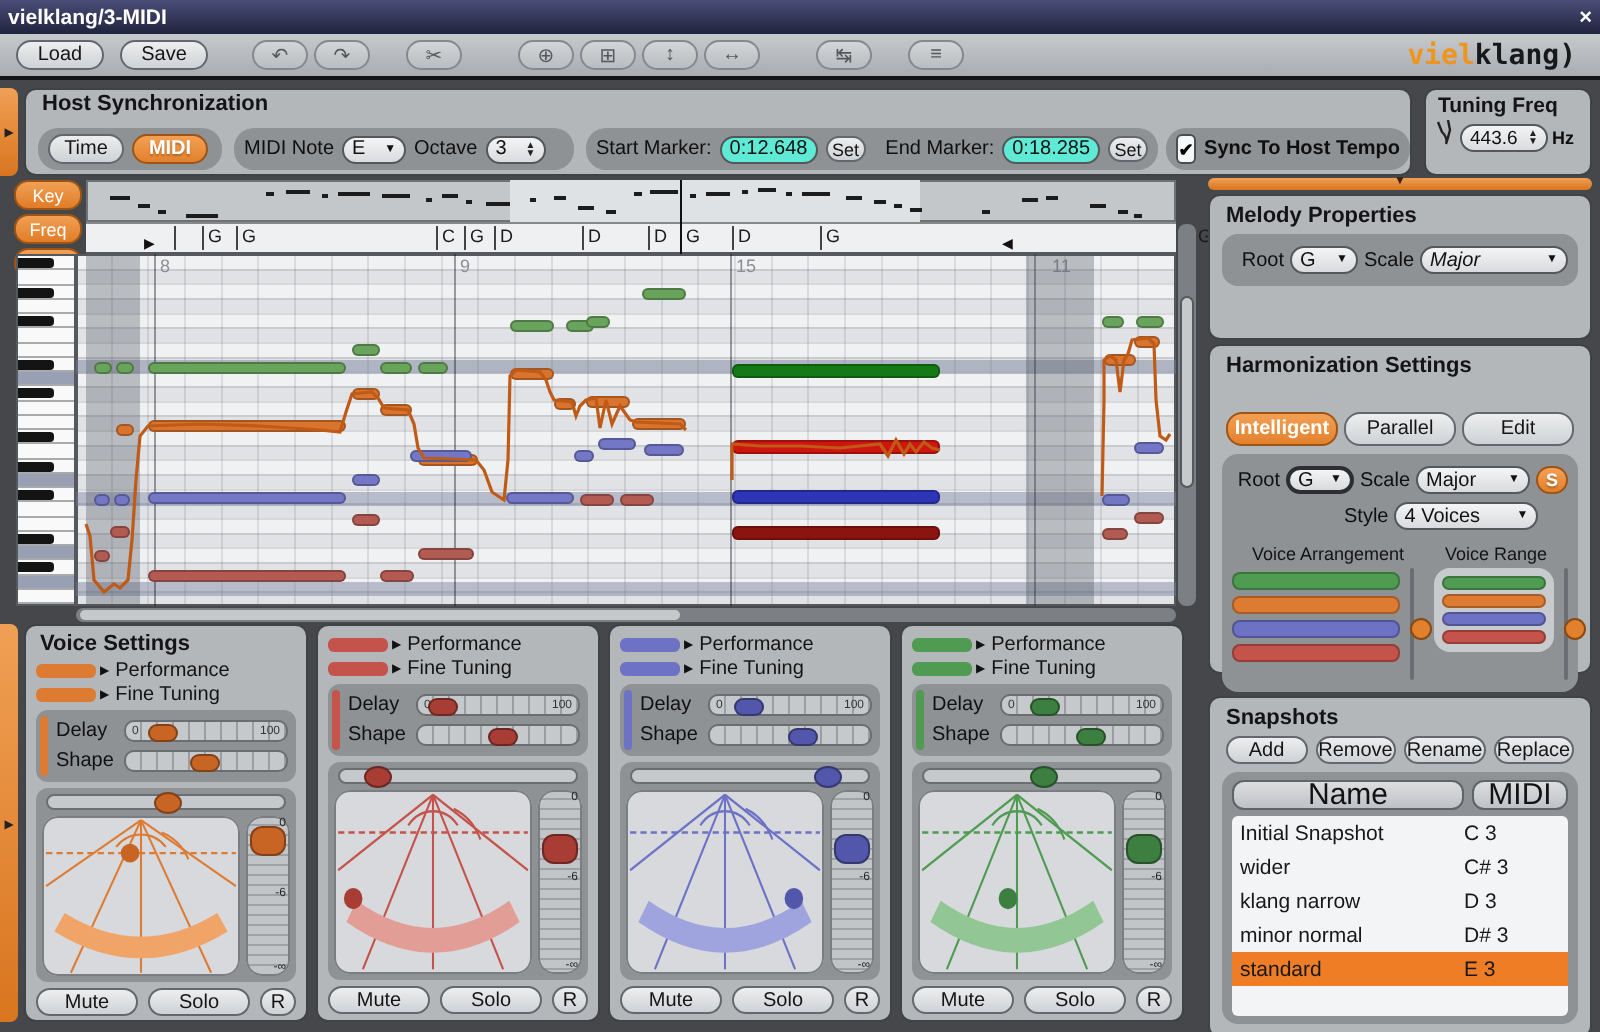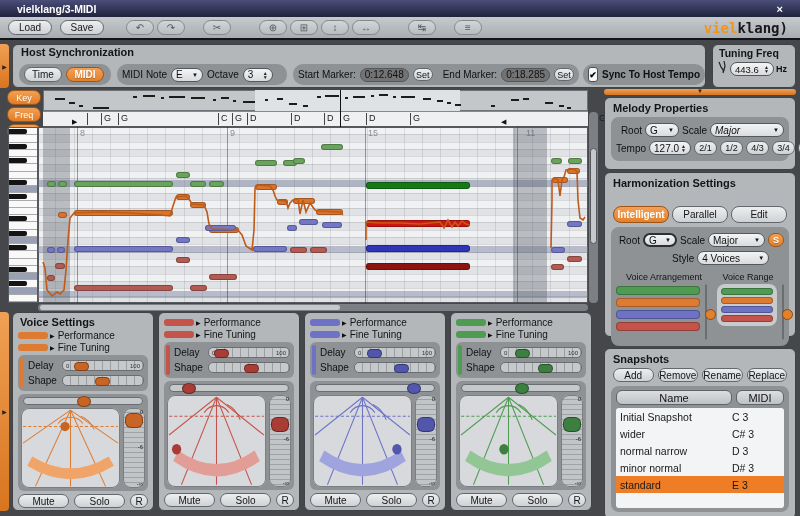--- a/index.html
+++ b/index.html
@@ -1,37 +1,37 @@
 <!DOCTYPE html>
 <html><head>
 <meta charset="utf-8">
 <style>
   html,body{margin:0;padding:0}
   body{font-family:"Liberation Sans",sans-serif}
   #app{position:relative;width:800px;height:516px;background:#45474b;overflow:hidden}
 
   
-  #titlebar{height:17px;background:linear-gradient(#4a4e79,#20233c);color:#fff;font-size:10.5px;font-weight:bold;display:flex;align-items:center;padding:0 17px;box-sizing:border-box}
+  #titlebar{height:17px;background:linear-gradient(#4a4e79,#20233c);color:#fff;font-size:10.5px;font-weight:bold;display:flex;align-items:center;padding:0 4px;box-sizing:border-box}
   #close{margin-left:auto;font-size:11px;cursor:default}
   #toolbar{height:23px;background:linear-gradient(#c6cacd,#a9adb1);border-bottom:2px solid #141418;display:flex;align-items:center;padding:0 8px;box-sizing:border-box}
   .pill{display:inline-flex;align-items:center;justify-content:center;background:linear-gradient(#eceeef,#cfd2d5);border:1px solid #64686e;border-radius:8px;font-size:10px;color:#151517;font-family:inherit;padding:0;box-sizing:border-box}
   .opill{background:linear-gradient(#f3a055,#e2812d);color:#fff;border-color:#9c5517;font-weight:bold;text-shadow:0 1px 1px rgba(0,0,0,.25)}
   .tbtn{width:44px;height:15px;margin-right:8px}
   #tb-icons{display:flex;align-items:center}
   .tbi{height:15px;min-width:28px;border-radius:8px;background:linear-gradient(#d3d6d8,#b9bcc0);border:1px solid #85898d;font-size:10px;color:#54585c;display:inline-flex;align-items:center;justify-content:center;padding:0 4px;font-family:inherit}
   #logo{margin-left:auto;margin-right:4px;font-family:"DejaVu Sans Mono",monospace;font-weight:bold;font-size:14px}
   .lg1{color:#f0941c}.lg2{color:#17181c}
 
   
   .panel{position:absolute;background:#b3b7ba;border:1px solid #3f4246;border-radius:6px;box-sizing:border-box}
   .ptitle{font-size:11px;font-weight:bold;color:#141416;margin:3px 0 3px 8px}
   .grp{background:#8e9295;border-radius:8px;padding:4px 5px}
   .lab{font-size:10px;color:#0f0f10;white-space:nowrap}
   .dd,.step,.val{display:flex;align-items:center;background:linear-gradient(#f3f4f5,#d9dbde);border:1px solid #54575b;border-radius:7px;height:14px;padding:0 4px;font-size:10px;color:#111;box-sizing:border-box}
-  .val{justify-content:flex-end;background:#737373}
+  .val{justify-content:flex-end;background:#5eead4}
   .car{margin-left:auto;font-size:6px;padding-left:3px}
   .spin{margin-left:auto;display:flex;flex-direction:column;font-size:5px;line-height:4px;color:#222;padding-left:2px}
   .chk{width:13px;height:13px;background:#f6f7f8;border:1px solid #4a4e52;border-radius:3px;font-size:9px;font-weight:bold;display:flex;align-items:center;justify-content:center}
 
   
   #hostsync{left:12px;top:44px;width:694px;height:44px}
   #hostsync .ptitle{position:absolute;left:8px;top:1px;margin:0}
   .hg{position:absolute;top:19px;height:21px;background:#8e9295;border-radius:10px;display:flex;align-items:center;gap:4px;padding:0 5px;box-sizing:border-box}
   #hg1{left:6px;width:92px}#hg2{left:104px;width:170px}#hg3{left:280px;width:286px}#hg4{left:570px;width:122px}
   .set{width:24px;height:13px;font-size:9px}
@@ -90,21 +90,21 @@
   .barsrow{display:flex;align-items:flex-start;gap:5px;margin-top:2px}
   #arr-bars{display:flex;flex-direction:column;gap:3px;width:84px;padding-top:2px}
   #range-wrap{background:#c8cbce;border-radius:8px;padding:4px;width:62px;display:flex;flex-direction:column;gap:2px;box-sizing:border-box}
   .vbar{border-radius:4px;box-shadow:inset 0 0 0 1px rgba(0,0,0,.25)}
   .vslide{width:9px;height:56px;background:#c2c5c8;border:1px solid #6a6e72;border-radius:5px;position:relative;box-sizing:border-box}
   .vdot{position:absolute;left:-1px;top:45%;width:9px;height:9px;border-radius:50%;background:#e2812d;border:1px solid #8a4a12}
   #snaps{top:348px;height:171px}
   .sbtnrow{display:flex;gap:4px;margin:0 2px 4px}
   .sbtn{flex:1;height:14px;font-size:10px}
   .sheadrow{display:flex;gap:4px;margin-bottom:3px}
-  .shead{flex:1;height:13px;background:linear-gradient(#dcdee0,#bfc2c5);border:1px solid #60646a;border-radius:6px;display:flex;align-items:center;justify-content:center;font-size:11px;color:#131315}
+  .shead{flex:1;height:13px;background:linear-gradient(#dcdee0,#bfc2c5);border:1px solid #60646a;border-radius:6px;display:flex;align-items:center;justify-content:center;font-size:15px;color:#131315}
   .sheadm{width:46px;flex:none}
   #snap-list{background:#f3f4f5;border-radius:3px;height:100px;overflow:hidden;font-size:10.5px;color:#17181a}
   .srow2{display:flex;height:17px;align-items:center;padding:0 4px}
   .sname{flex:1}.smidi{width:48px}
   .sel{background:#ee7d26}
 
   
   #voices{position:absolute;left:12px;top:312px;width:586px;height:199px;display:flex;gap:4px}
   .vpanel{flex:0 0 142px;background:#b3b7ba;border:1px solid #3f4246;border-radius:6px;padding:3px 5px;display:flex;flex-direction:column;box-sizing:border-box}
   .vtitle{font-weight:bold;font-size:11px;color:#141416;margin:0 0 1px 2px}
@@ -421,37 +421,20 @@
         <div class="dd" style="width:34px">
             <span>G</span>
             <span class="car">▼</span>
           </div>
         <span class="lab">Scale</span>
         <div class="dd" style="flex:1">
             <span style="font-style:italic">Major</span>
             <span class="car">▼</span>
           </div>
       </div>
-      <div class="mrow">
-        <span class="lab" style="width:32px;text-align:right">Tempo</span>
-        <div class="step" style="width:48px">
-            <span>127.0</span>
-            <span class="spin">
-              <span>▲</span>
-              <span>▼</span>
-            </span>
-          </div>
-        <div id="ratio-btns" style="display:flex;gap:3px;flex:1">
-            <button class="pill" style="width: 23px; height: 14px; font-size: 9px;">2/1</button>
-            <button class="pill" style="width: 23px; height: 14px; font-size: 9px;">1/2</button>
-            <button class="pill" style="width: 23px; height: 14px; font-size: 9px;">4/3</button>
-            <button class="pill" style="width: 23px; height: 14px; font-size: 9px;">3/4</button>
-            <button class="pill" style="width: 18px; height: 14px; font-size: 9px; margin-left: auto;">R</button>
-          </div>
-      </div>
     </div>
   </div>
 
   <div class="rpanel" id="harm">
     <div class="ptitle" style="margin-left:2px">Harmonization Settings</div>
     <div class="htabs" id="harm-tabs">
         <div class="htab act">Intelligent</div>
         <div class="htab">Parallel</div>
         <div class="htab">Edit</div>
       </div>
@@ -522,21 +505,21 @@
       <div id="snap-list">
           <div class="srow2">
             <span class="sname">Initial Snapshot</span>
             <span class="smidi">C 3</span>
           </div>
           <div class="srow2">
             <span class="sname">wider</span>
             <span class="smidi">C# 3</span>
           </div>
           <div class="srow2">
-            <span class="sname">normal narrow</span>
+            <span class="sname">klang narrow</span>
             <span class="smidi">D 3</span>
           </div>
           <div class="srow2">
             <span class="sname">minor normal</span>
             <span class="smidi">D# 3</span>
           </div>
           <div class="srow2 sel">
             <span class="sname">standard</span>
             <span class="smidi">E 3</span>
           </div>

